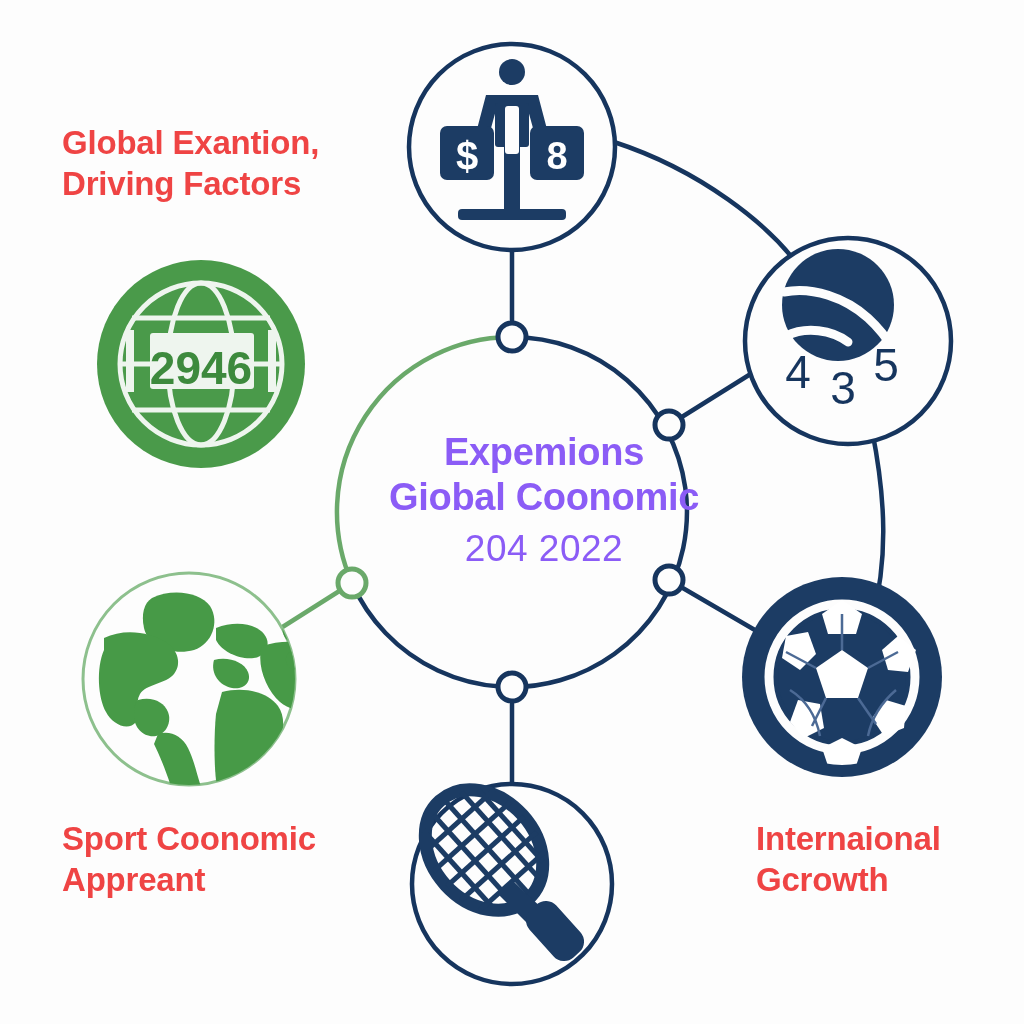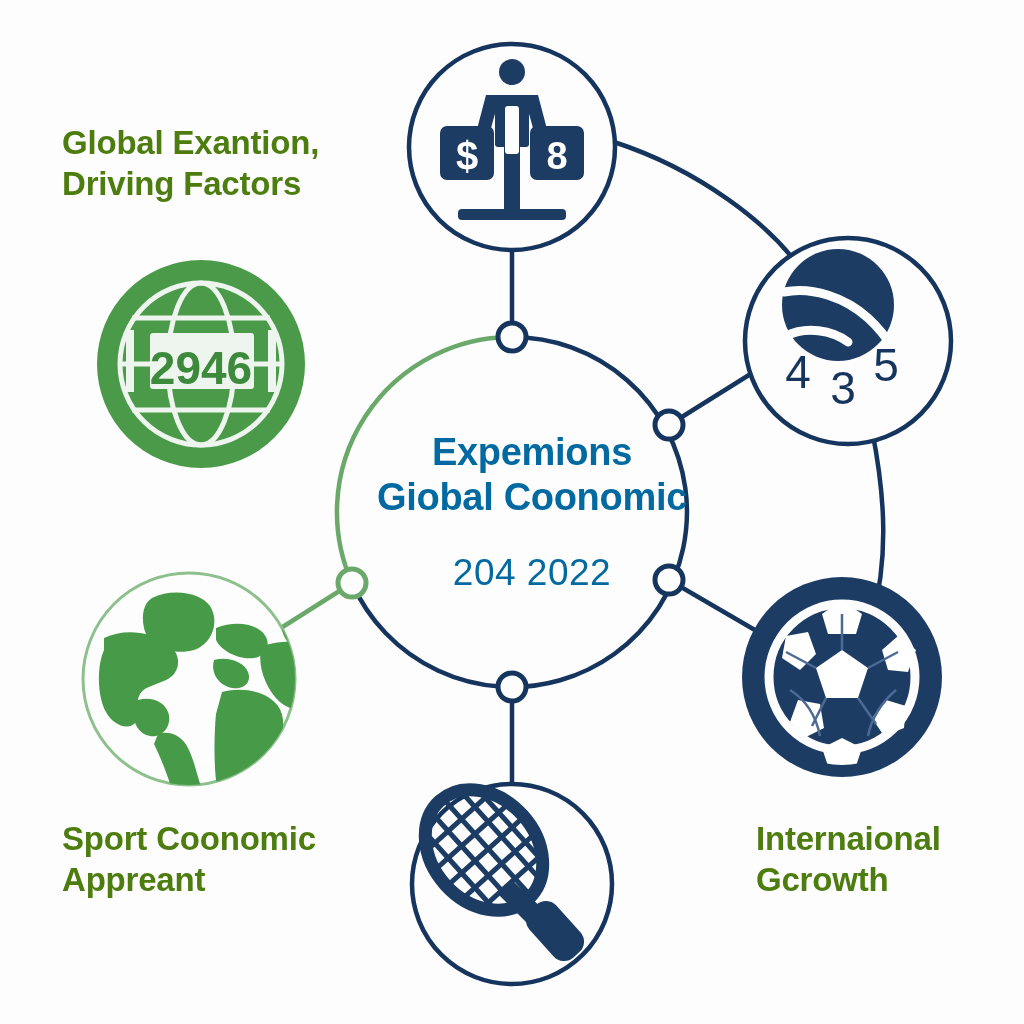--- a/index.html
+++ b/index.html
@@ -16,55 +16,55 @@
     font-family: "Liberation Sans", sans-serif;
   }
   #net {
     position: absolute;
     inset: 0;
     width: 1024px;
     height: 1024px;
   }
   .label {
     position: absolute;
-    color: #4d7c0f;
+    color: #ef4444;
     font-family: "Liberation Sans", sans-serif;
     font-weight: bold;
     font-size: 33px;
     line-height: 1.25;
     letter-spacing: -0.2px;
     white-space: pre-line;
   }
   #label-top-left  { left: 62px;  top: 122px; }
   #label-bot-left  { left: 62px;  top: 818px; }
   #label-bot-right { left: 756px; top: 818px; }
 
   .center-text {
     position: absolute;
-    left: 332px;
+    left: 344px;
     top: 430px;
     width: 400px;
     text-align: center;
-    color: #0369a1;
+    color: #8b5cf6;
     pointer-events: none;
   }
   .center-line-1,
   .center-line-2 {
     font-family: "Liberation Sans", sans-serif;
     font-weight: bold;
     font-size: 38px;
     line-height: 1.18;
     letter-spacing: -0.3px;
   }
   .center-line-3 {
     font-family: "Liberation Sans", sans-serif;
     font-weight: normal;
     font-size: 37px;
     letter-spacing: 0.5px;
-    margin-top: 32px;
+    margin-top: 8px;
   }
 </style>
 </head>
 <body>
 
 <div id="canvas">
 
   <svg id="net" viewBox="0 0 1024 1024">
     <defs>
       <clipPath id="clip-soccer">

